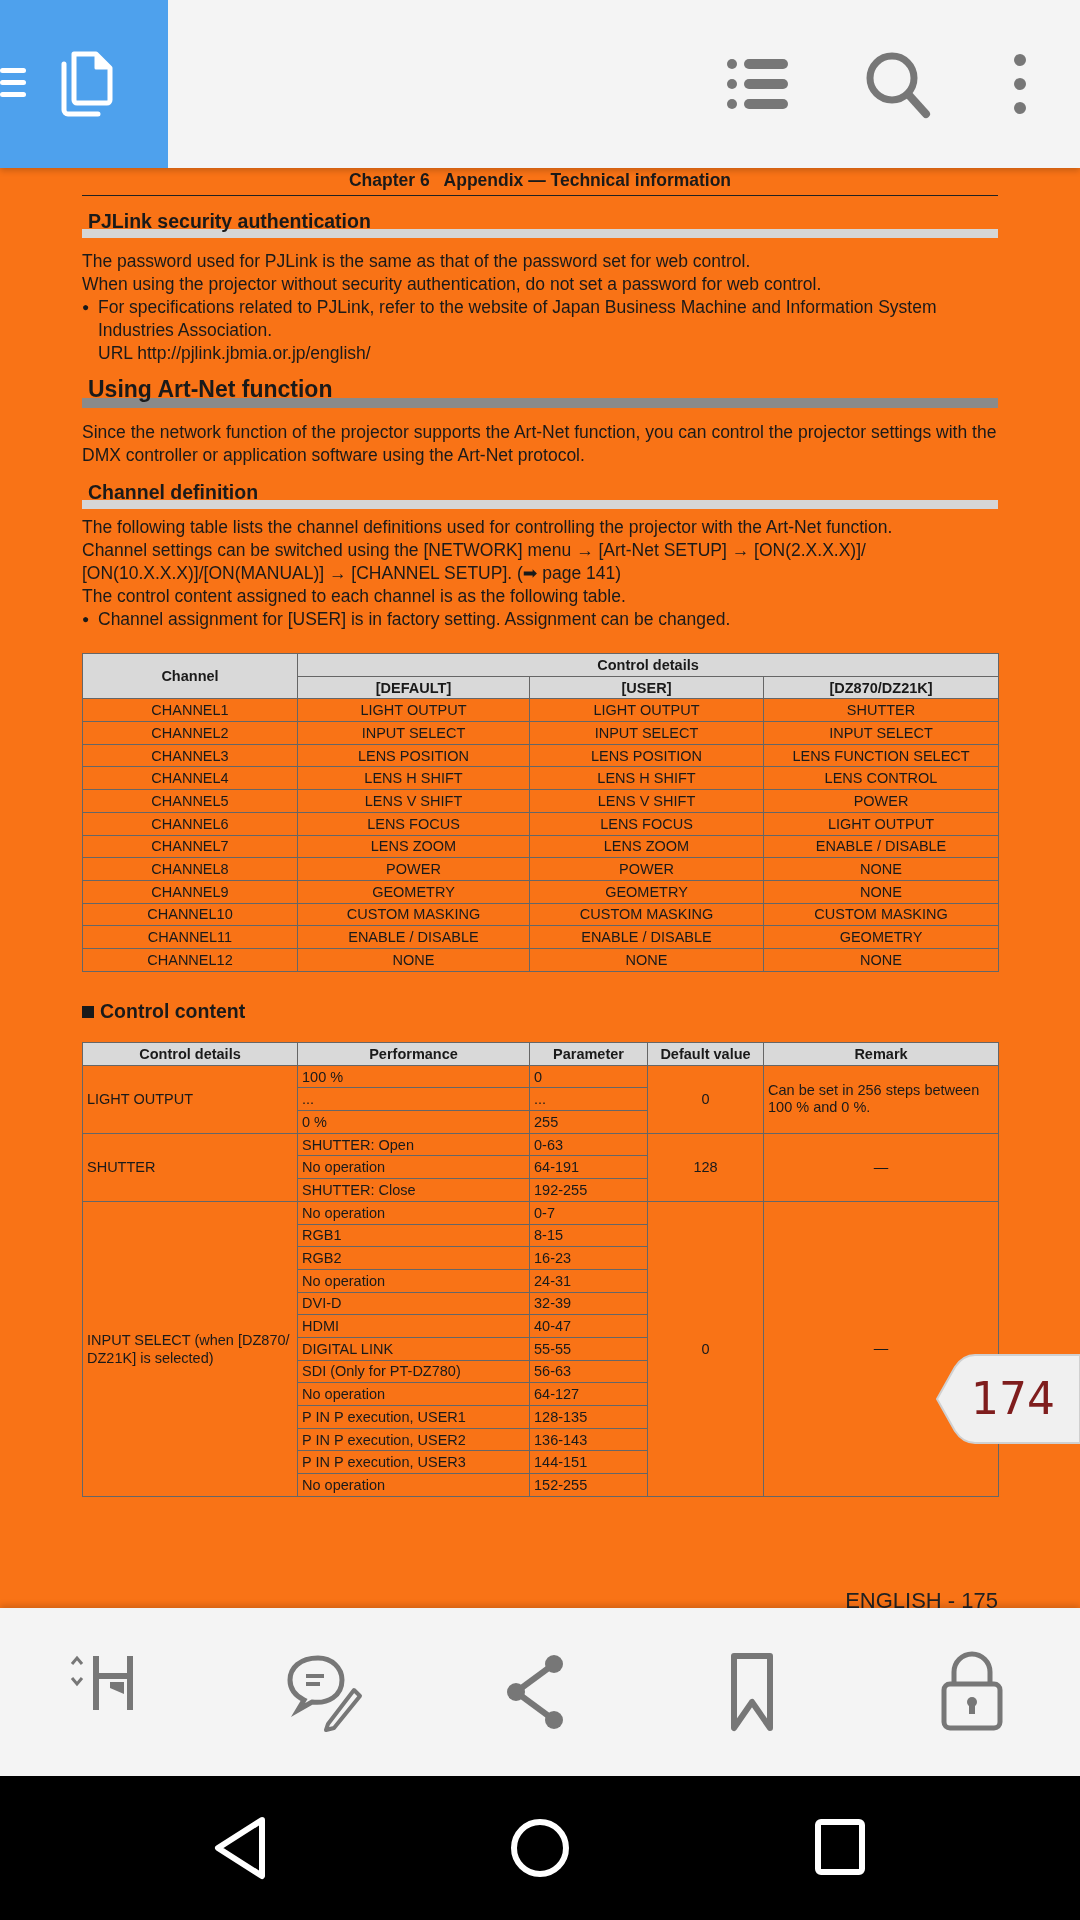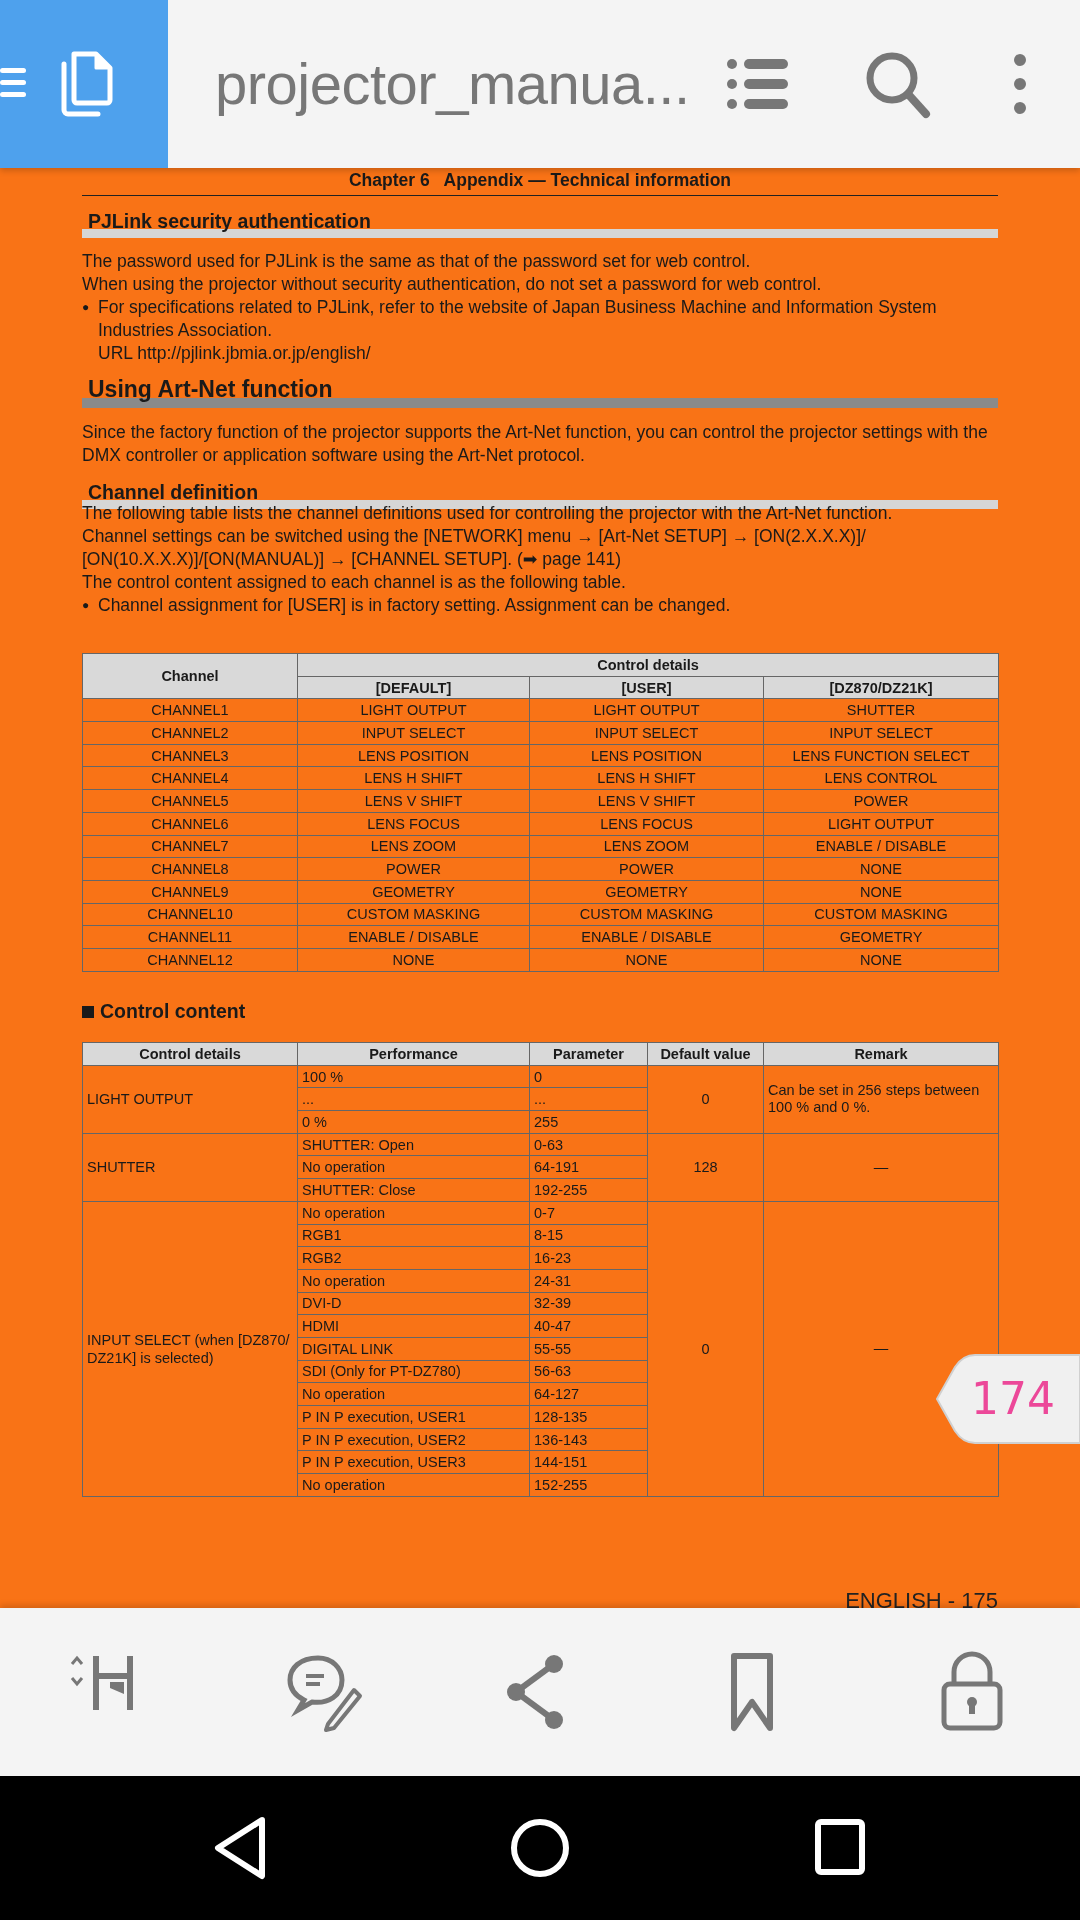--- a/index.html
+++ b/index.html
@@ -37,21 +37,21 @@
   .cctable td.c { text-align: center; }
 
   .sq-head { position: absolute; left: 82px; font-weight: bold; font-size: 19.5px; }
   .sq-head .sq { display: inline-block; width: 12px; height: 12px; background: #1a1a1a; margin-right: 6px; }
 
   .footer-page { position: absolute; right: 82px; top: 1420px; font-size: 22px; color: #222; }
 
   
   .page-badge { position: absolute; left: 935px; top: 1353px; width: 145px; height: 92px; z-index: 6; }
   .page-badge svg { position: absolute; left: 0; top: 0; }
-  .page-badge .num { position: absolute; left: 36px; top: 20px; font-size: 44px; color: #ec4899; font-family: "DejaVu Sans", sans-serif; }
+  .page-badge .num { position: absolute; left: 36px; top: 20px; font-size: 44px; color: #7f1d1d; font-family: "DejaVu Sans", sans-serif; }
 
   
   .toolbar { position: absolute; left: 0; top: 1608px; width: 1080px; height: 168px; background: #f4f4f4; box-shadow: 0 -3px 6px rgba(0,0,0,0.15); z-index: 5; }
   .toolbar .tb-btn { position: absolute; top: 42px; width: 80px; height: 84px; }
 
   
   .navbar { position: absolute; left: 0; top: 1776px; width: 1080px; height: 144px; background: #000; z-index: 5; }
   .navbar .nav-btn { position: absolute; top: 36px; width: 72px; height: 72px; }
 </style>
 </head>
@@ -63,21 +63,20 @@
       <span></span>
         <span></span>
         <span></span>
     </div>
     <svg class="doc-icon" viewBox="0 0 62 70">
       <path d="M10 14 V60 a4 4 0 0 0 4 4 H44" fill="none" stroke="#fff" stroke-width="5" stroke-linecap="round"></path>
       <path d="M20 4 H42 L56 18 V50 a3 3 0 0 1 -3 3 H23 a3 3 0 0 1 -3 -3 Z" fill="none" stroke="#fff" stroke-width="5" stroke-linejoin="round"></path>
       <path d="M42 4 V18 H56" fill="#fff" stroke="#fff" stroke-width="3" stroke-linejoin="round"></path>
     </svg>
   </div>
-  <div class="title">projector_manua...</div>
   <svg class="icon-btn" style="left:722px" viewBox="0 0 72 72">
     <circle cx="10" cy="16" r="5" fill="#777"></circle>
       <rect x="22" y="11" width="44" height="10" rx="5" fill="#777"></rect>
     <circle cx="10" cy="36" r="5" fill="#777"></circle>
       <rect x="22" y="31" width="44" height="10" rx="5" fill="#777"></rect>
     <circle cx="10" cy="56" r="5" fill="#777"></circle>
       <rect x="22" y="51" width="44" height="10" rx="5" fill="#777"></rect>
   </svg>
   <svg class="icon-btn" style="left:862px" viewBox="0 0 72 72">
     <circle cx="30" cy="30" r="22" fill="none" stroke="#777" stroke-width="7"></circle>
@@ -99,26 +98,26 @@
   <div class="para" style="top:82px">
     <div>The password used for PJLink is the same as that of the password set for web control.</div>
     <div>When using the projector without security authentication, do not set a password for web control.</div>
     <div class="bullet" style="width:915px">For specifications related to PJLink, refer to the website of Japan Business Machine and Information System Industries Association.</div>
     <div class="indent">URL http://pjlink.jbmia.or.jp/english/</div>
   </div>
 
   <div class="h1" style="top:208px; height:32px">
     <div class="bar"></div><span class="txt">Using Art-Net function</span>
   </div>
-  <div class="para" style="top:253px; width:915px">Since the factory function of the projector supports the Art-Net function, you can control the projector settings with the DMX controller or application software using the Art-Net protocol.</div>
+  <div class="para" style="top:253px; width:915px">Since the network function of the projector supports the Art-Net function, you can control the projector settings with the DMX controller or application software using the Art-Net protocol.</div>
 
   <div class="h2" style="top:313px; height:28px">
     <div class="bar"></div><span class="txt">Channel definition</span>
   </div>
-  <div class="para" style="top:334px">
+  <div class="para" style="top:348px">
     <div>The following table lists the channel definitions used for controlling the projector with the Art-Net function.</div>
     <div>Channel settings can be switched using the [NETWORK] menu → [Art-Net SETUP] → [ON(2.X.X.X)]/</div>
     <div>[ON(10.X.X.X)]/[ON(MANUAL)] → [CHANNEL SETUP]. (➡ page 141)</div>
     <div>The control content assigned to each channel is as the following table.</div>
     <div class="bullet">Channel assignment for [USER] is in factory setting. Assignment can be changed.</div>
   </div>
 
   <table class="chtable" style="top:485px">
     <colgroup>
         <col style="width:215px">

